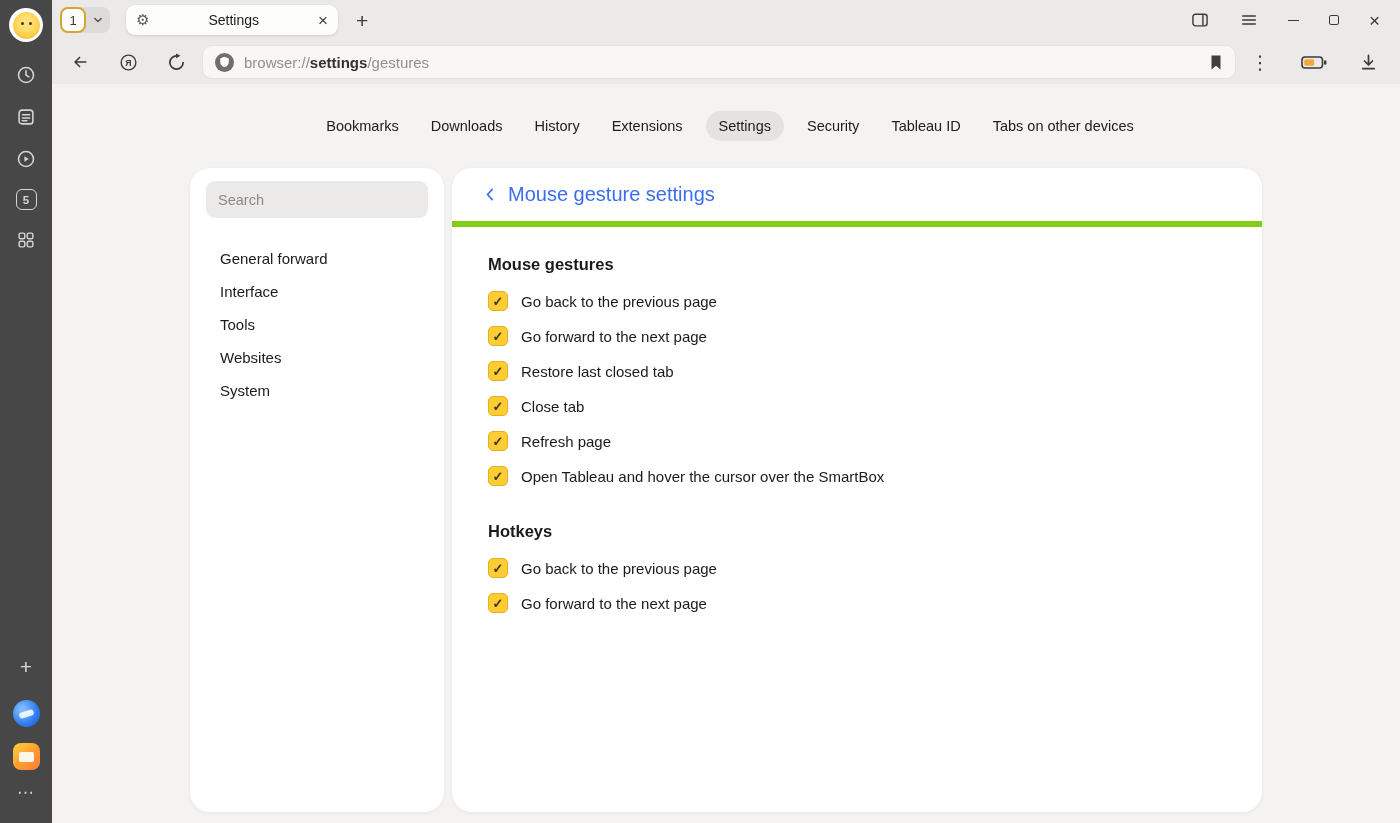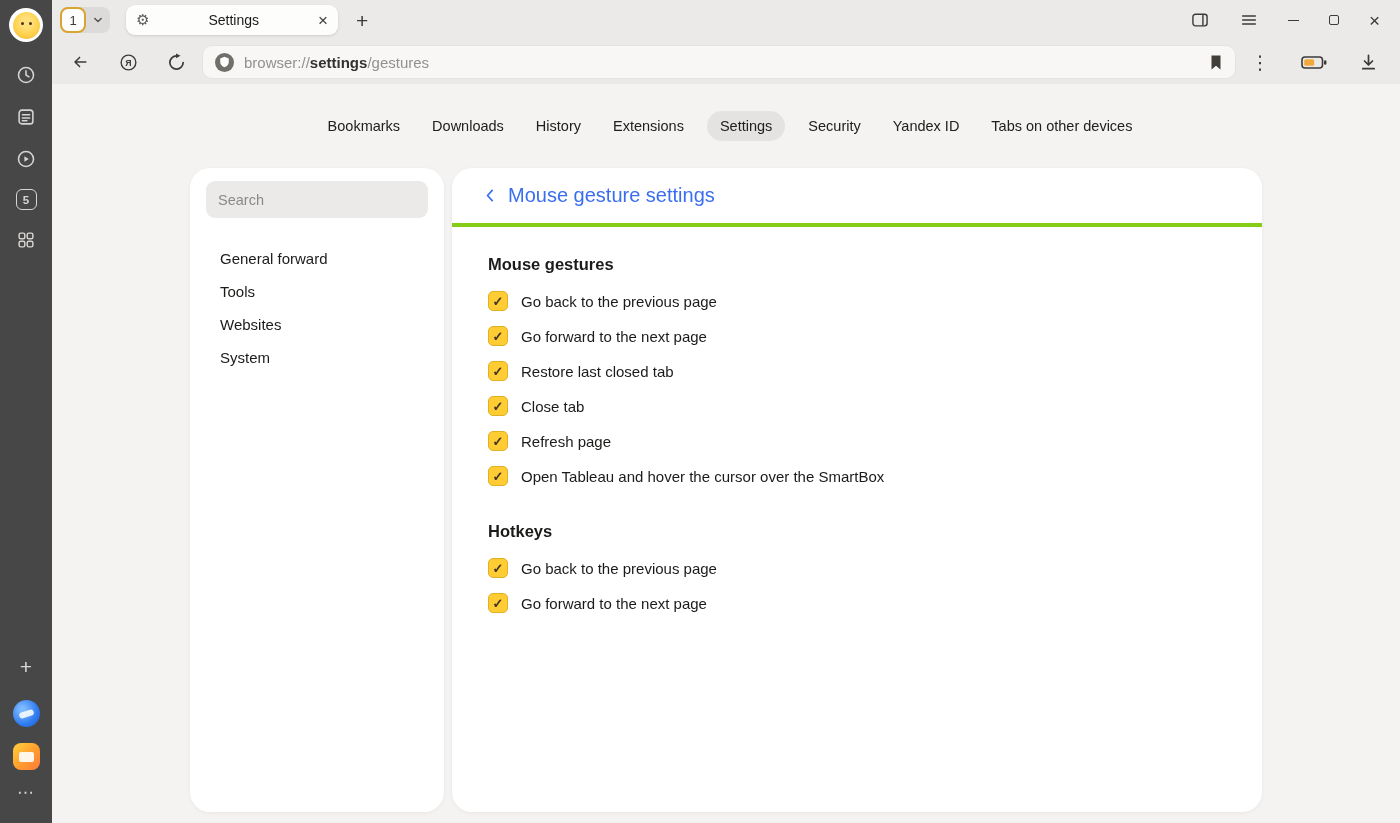--- a/index.html
+++ b/index.html
@@ -86,21 +86,21 @@
   .left-card { width:254px; flex:0 0 254px; padding:13px 16px 0; }
   .search { width:100%; height:37px; background:#eceae8; border:none; border-radius:9px;
     padding:0 12px; font-size:14.5px; color:#3c3b39; outline:none;
     font-family:"Liberation Sans", sans-serif; }
   .search::placeholder { color:#8b8987; }
   .left-list { margin-top:24px; display:flex; flex-direction:column; }
   .left-item { font-size:15px; color:#1c1b1a; padding:8px 14px; border-radius:8px; cursor:pointer; }
 
   .right-card { flex:1; display:flex; flex-direction:column; min-width:0; }
   .card-header { height:59px; flex:0 0 59px; display:flex; align-items:center; gap:9px;
-    padding:0 30px; border-bottom:4px solid #84cc16; }
+    padding:0 30px; border-bottom:6px solid #84cc16; }
   .back-chevron { display:grid; place-items:center; cursor:pointer; }
   .page-title { font-size:20px; color:#3a6ef0; font-weight:500; }
   .card-body { flex:1; overflow:auto; padding:28px 36px; }
   .section-heading { font-size:16.5px; font-weight:bold; color:#1c1b1a; margin:0 0 17px; }
   .section + .section { margin-top:36px; }
   .option-row { display:flex; align-items:center; gap:13px; margin-bottom:15px; cursor:pointer; }
   .checkbox { width:20px; height:20px; border-radius:5px; background:#ffcc33; border:1px solid #e0b122;
     display:grid; place-items:center; font-size:13px; font-weight:bold; color:#3e3523; }
   .option-label { font-size:15px; color:#1c1b1a; }
 </style>
@@ -238,30 +238,31 @@
     </div>
 
     <div class="page">
       <nav class="topnav">
           <div class="nav-item">Bookmarks</div>
           <div class="nav-item">Downloads</div>
           <div class="nav-item">History</div>
           <div class="nav-item">Extensions</div>
           <div class="nav-item active">Settings</div>
           <div class="nav-item">Security</div>
-          <div class="nav-item">Yandex ID</div>
+          <div class="nav-item">Tableau ID</div>
           <div class="nav-item">Tabs on other devices</div>
         </nav>
 
       <div class="panels">
 
         <div class="card left-card">
           <input class="search" type="text" placeholder="Search" style="">
           <div class="left-list">
               <div class="left-item">General forward</div>
+              <div class="left-item">Interface</div>
               <div class="left-item">Tools</div>
               <div class="left-item">Websites</div>
               <div class="left-item">System</div>
             </div>
         </div>
 
         <div class="card right-card">
           <div class="card-header">
             <span class="back-chevron">
               <svg width="17" height="17" viewBox="0 0 20 20">

